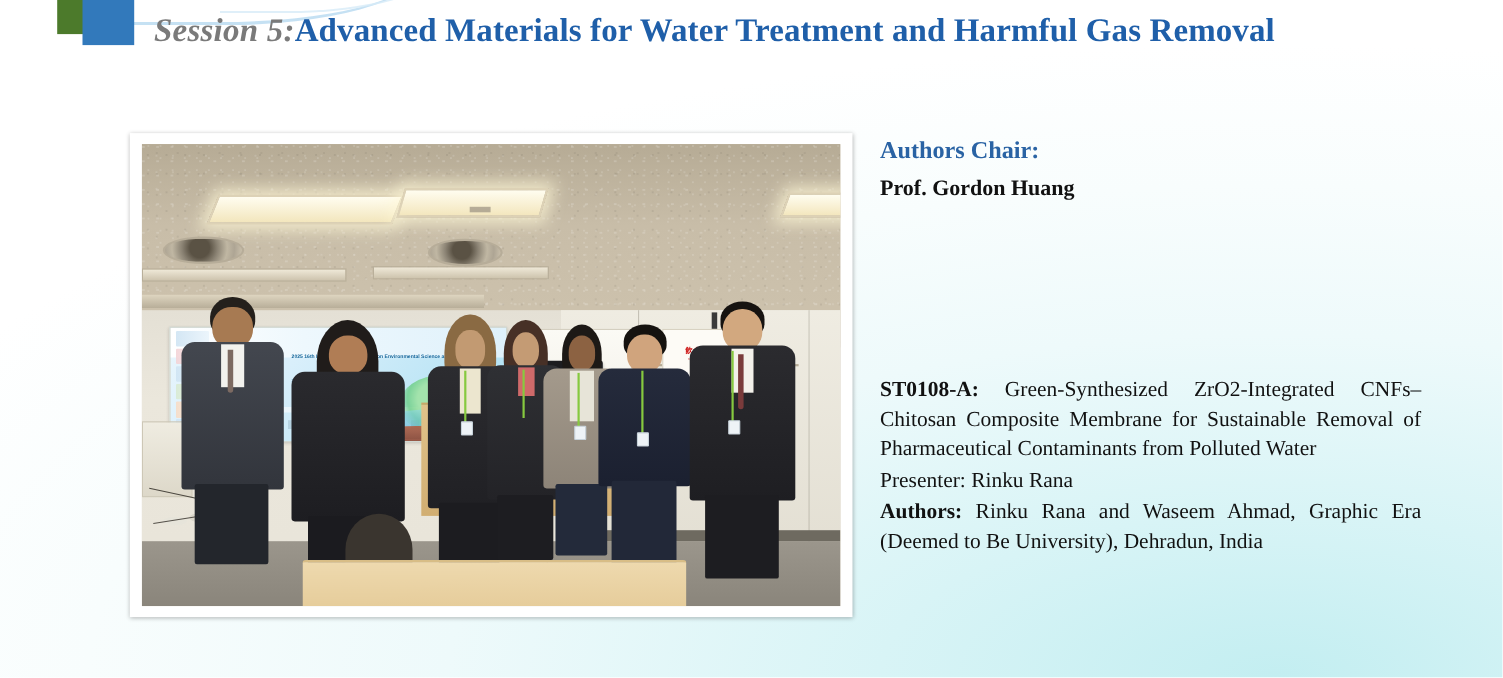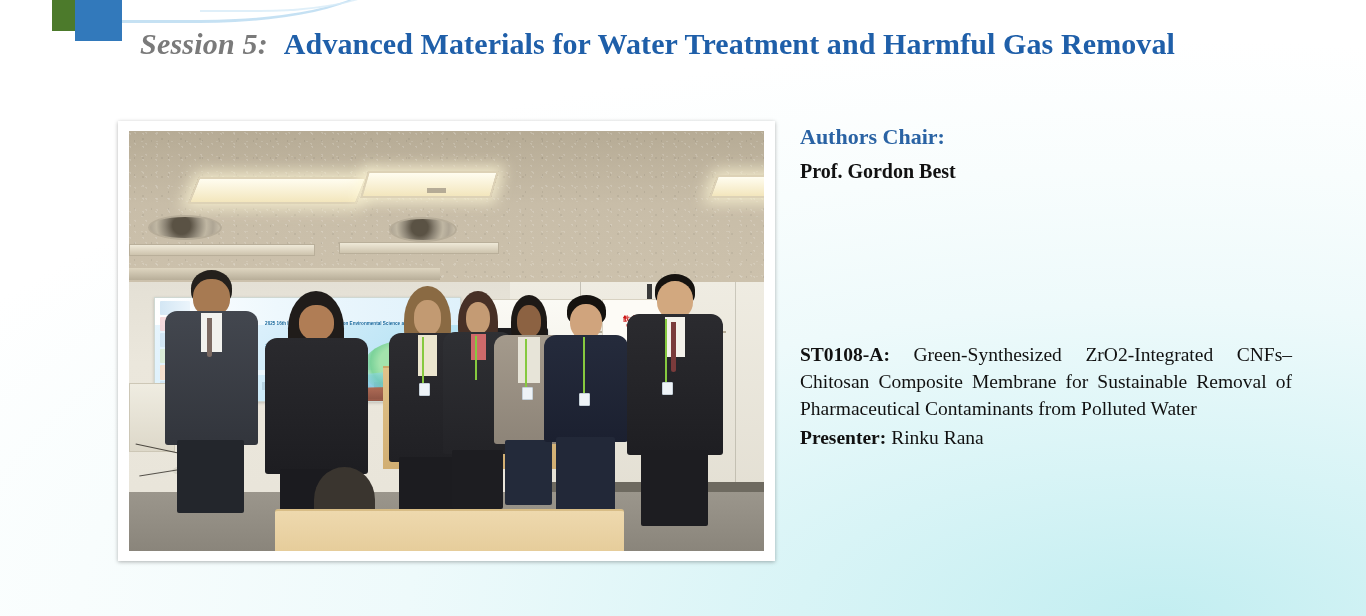--- a/index.html
+++ b/index.html
@@ -18,24 +18,24 @@
   .swoosh{position:absolute;left:80px;top:-26px;width:300px;height:46px;
     border-bottom:3px solid #bcdcf2;border-radius:0 0 60% 0/0 0 100% 0;opacity:.85;pointer-events:none;}
   .swoosh2{position:absolute;left:200px;top:-30px;width:200px;height:40px;
     border-bottom:2px solid #d8ecf8;border-radius:0 0 70% 0/0 0 100% 0;opacity:.8;}
 
   
   .sq-green{position:absolute;left:52px;top:-4px;width:26px;height:35px;background:#4c7a2b;}
   .sq-blue{position:absolute;left:75px;top:-6px;width:47px;height:47px;background:#3279bb;}
 
   
-  .header{position:absolute;left:140px;top:20px;right:20px;height:48px;
+  .header{position:absolute;left:140px;top:4px;right:20px;height:48px;
     display:flex;align-items:center;white-space:nowrap;}
   .t-session{font-style:italic;font-weight:700;font-size:30px;color:#7a7a7a;letter-spacing:.2px;}
-  .t-main{font-weight:700;font-size:30px;color:#1f5fa9;letter-spacing:.1px;margin-left:16px;}
+  .t-main{font-weight:700;font-size:30px;color:#1f5fa9;letter-spacing:.1px;margin-left:0;}
 
   
   .photo-frame{position:absolute;left:118px;top:121px;width:657px;height:440px;
     background:#ffffff;box-shadow:0 1px 4px rgba(0,0,0,.30);}
   .photo{position:absolute;left:11px;top:10px;width:635px;height:420px;overflow:hidden;background:#cfc6b3;}
 
   
   .ceiling{position:absolute;left:0;top:0;width:100%;height:44%;
     background:linear-gradient(#b6ab95,#c8bda8 40%,#cec3ae 100%);}
   .ceil-grain{position:absolute;inset:0;opacity:.35;
@@ -164,21 +164,21 @@
 
   
   .right{position:absolute;left:800px;top:124px;width:492px;}
   .h-blue{color:#2a63a4;font-weight:700;font-size:22px;line-height:1.22;}
   .bold-line{font-weight:700;font-size:20px;color:#111;line-height:1.26;}
   .plain-line{font-size:20px;color:#111;line-height:1.3;}
   .best-block{position:absolute;left:800px;top:340px;width:492px;}
   .just{font-size:19.5px;color:#111;line-height:1.38;text-align:justify;margin-top:2px;}
   .just b{font-weight:700;}
   .ln{font-size:19.5px;color:#111;line-height:1.38;}
-  .ln b{font-weight:700;}
+  .ln b{font-weight:400;}
 </style>
 </head>
 <body>
 
 <div id="slide">
 
   <div class="swoosh"></div>
   <div class="swoosh2"></div>
   <div class="sq-green"></div>
   <div class="sq-blue"></div>
@@ -324,21 +324,22 @@
         <div class="badge" style="left:37%;top:43%;"></div>
         <div class="legs" style="left:16%;top:70%;width:66%;height:30%;background:#1d1d21;"></div>
       </div>
 
       <div class="table-front"></div>
     </div>
   </div>
 
   <div class="right">
     <div class="h-blue">Authors Chair:</div>
-    <div class="bold-line" style="margin-top:8px;">Prof. Gordon Best</div>
+    <div class="bold-line" style="margin-top:8px;">Prof. Gordon Huang</div>
   </div>
 
   <div class="best-block">
     <div class="just"><b>ST0108-A:</b> <span>Green-Synthesized ZrO2-Integrated CNFs–Chitosan Composite Membrane for Sustainable Removal of Pharmaceutical Contaminants from Polluted Water</span></div>
     <div class="ln" style="margin-top:2px;"><b>Presenter:</b> <span>Rinku Rana</span></div>
+    <div class="just" style="margin-top:1px;"><b>Authors:</b> <span>Rinku Rana and Waseem Ahmad, Graphic Era (Deemed to Be University), Dehradun, India</span></div>
   </div>
 
 </div>
 
 </body></html>

